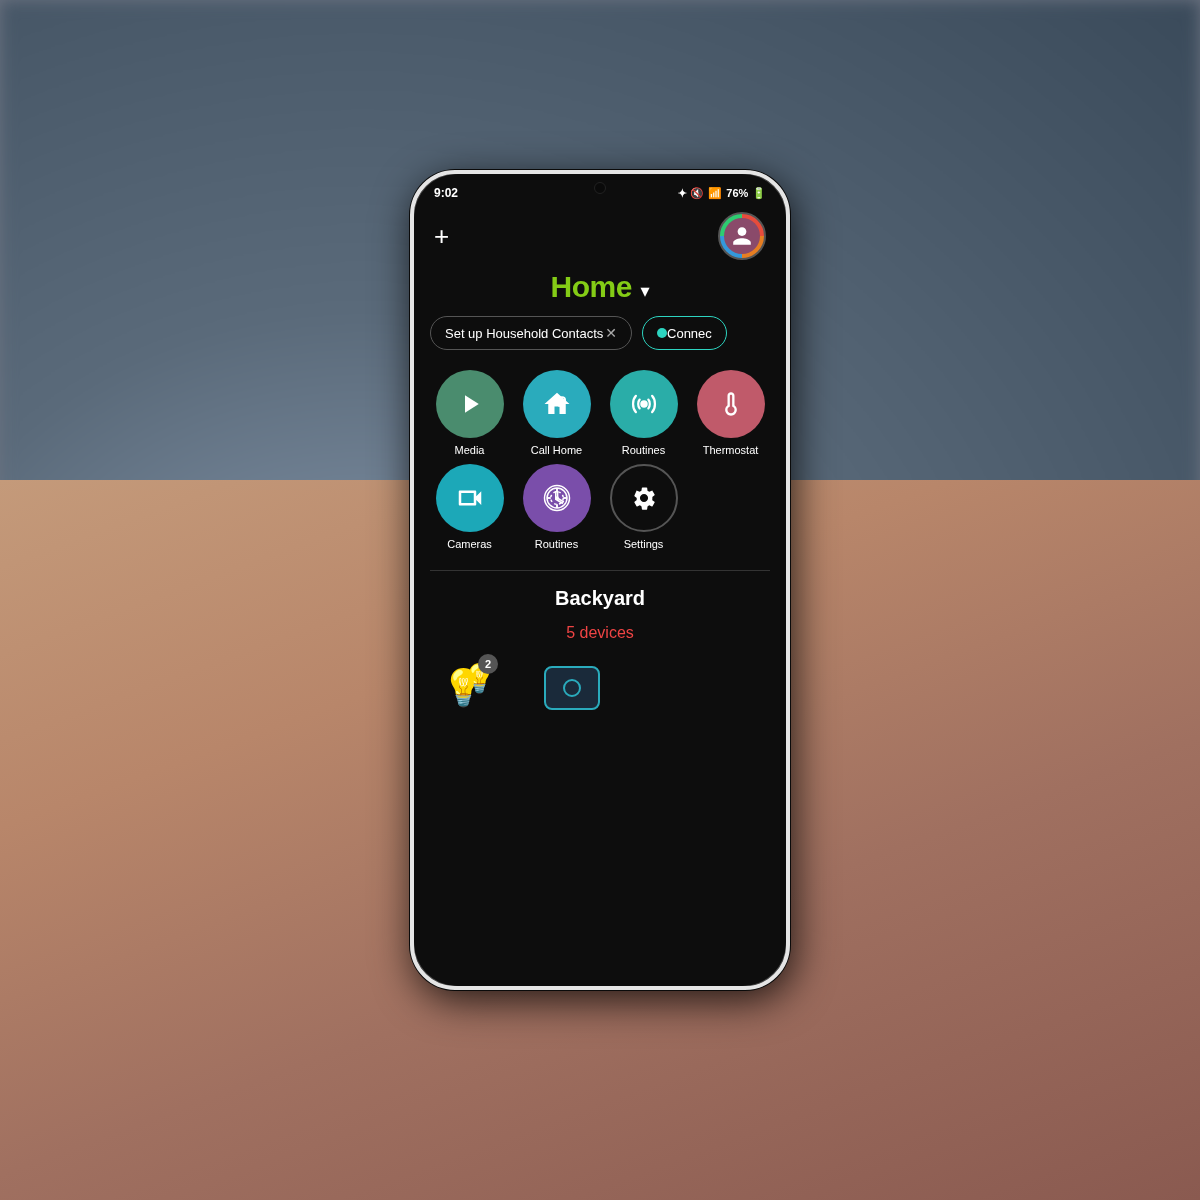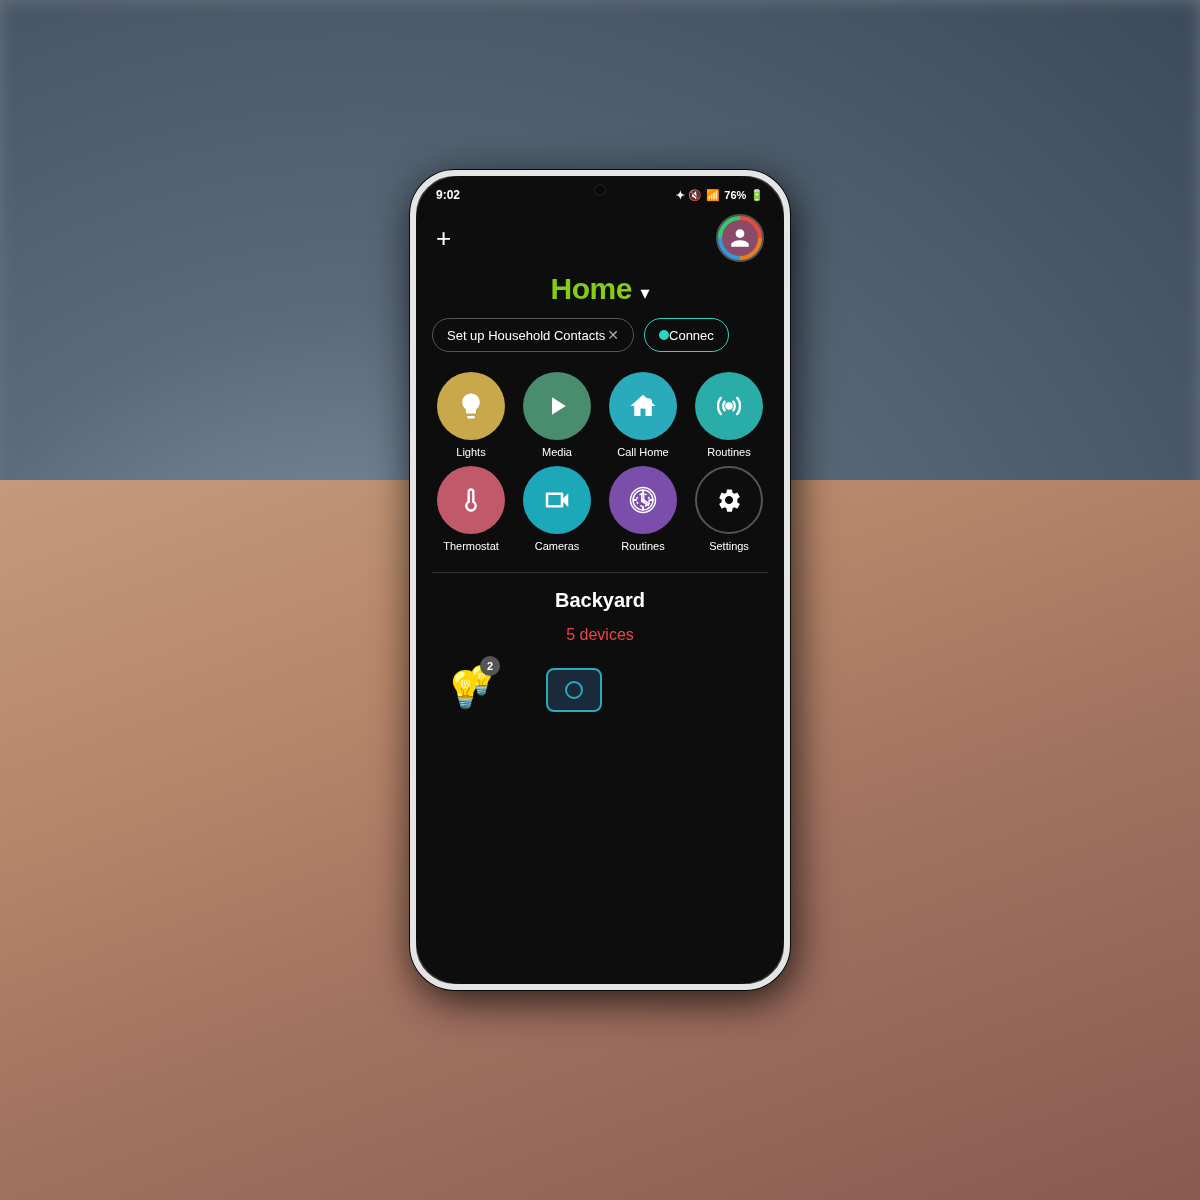--- a/index.html
+++ b/index.html
@@ -40,21 +40,21 @@
       width: 380px;
       height: 820px;
       margin-top: -40px;
     }
 
     .phone-body {
       width: 100%;
       height: 100%;
       background: #1a1a1a;
       border-radius: 45px;
-      border: 6px solid #e5e5e5;
+      border: 4px solid #e5e5e5;
       position: relative;
       overflow: hidden;
       box-shadow:
         0 0 0 1px #0a0a0a,
         4px 10px 40px rgba(0,0,0,0.8),
         inset 0 0 0 1px #444;
     }
 
     
     .phone-body::before {
@@ -399,28 +399,20 @@
           <span class="filter-chip-x">✕</span>
         </div>
         <div class="filter-chip connected">
           <div class="connected-dot"></div>
           <span>Connec</span>
         </div>
       </div>
 
       <div class="icons-grid">
 
-        <div class="icon-item">
-          <div class="icon-circle icon-lights">
-            <svg width="30" height="30" viewBox="0 0 24 24">
-                <path d="M9 21c0 .5.4 1 1 1h4c.6 0 1-.5 1-1v-1H9v1zm3-19C8.1 2 5 5.1 5 9c0 2.4 1.2 4.5 3 5.7V17c0 .6.4 1 1 1h6c.6 0 1-.4 1-1v-2.3c1.8-1.2 3-3.3 3-5.7 0-3.9-3.1-7-7-7z"></path>
-              </svg>
-          </div>
-          <span class="icon-label">Lights</span>
-        </div>
 
         <div class="icon-item">
           <div class="icon-circle icon-media">
             <svg width="30" height="30" viewBox="0 0 24 24">
                 <path d="M8 5v14l11-7z"></path>
               </svg>
           </div>
           <span class="icon-label">Media</span>
         </div>
 

